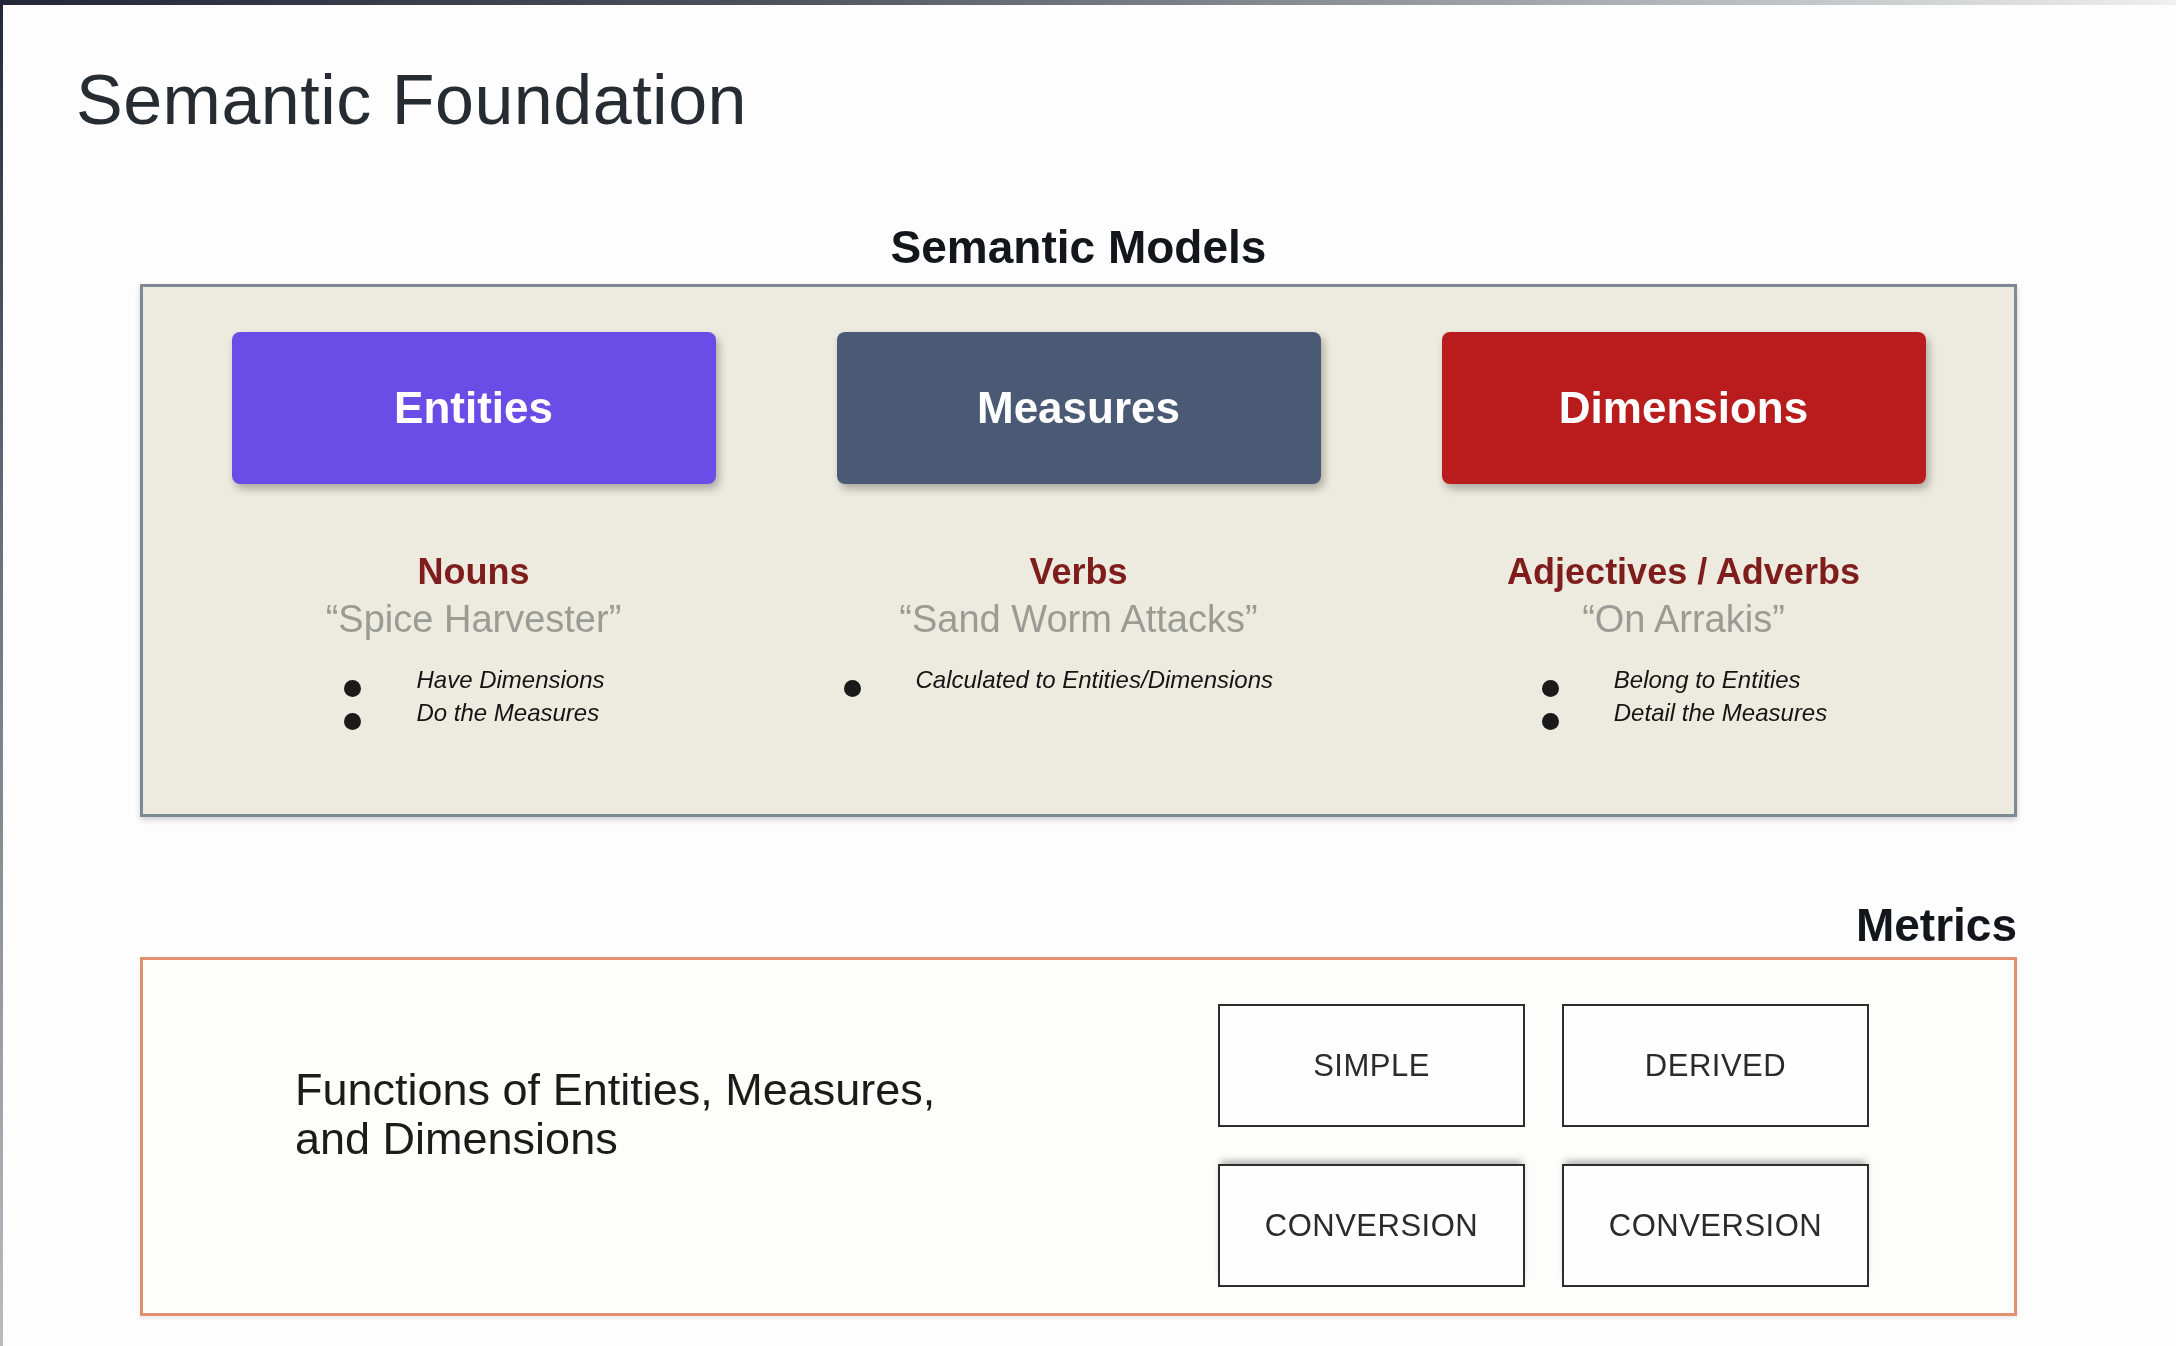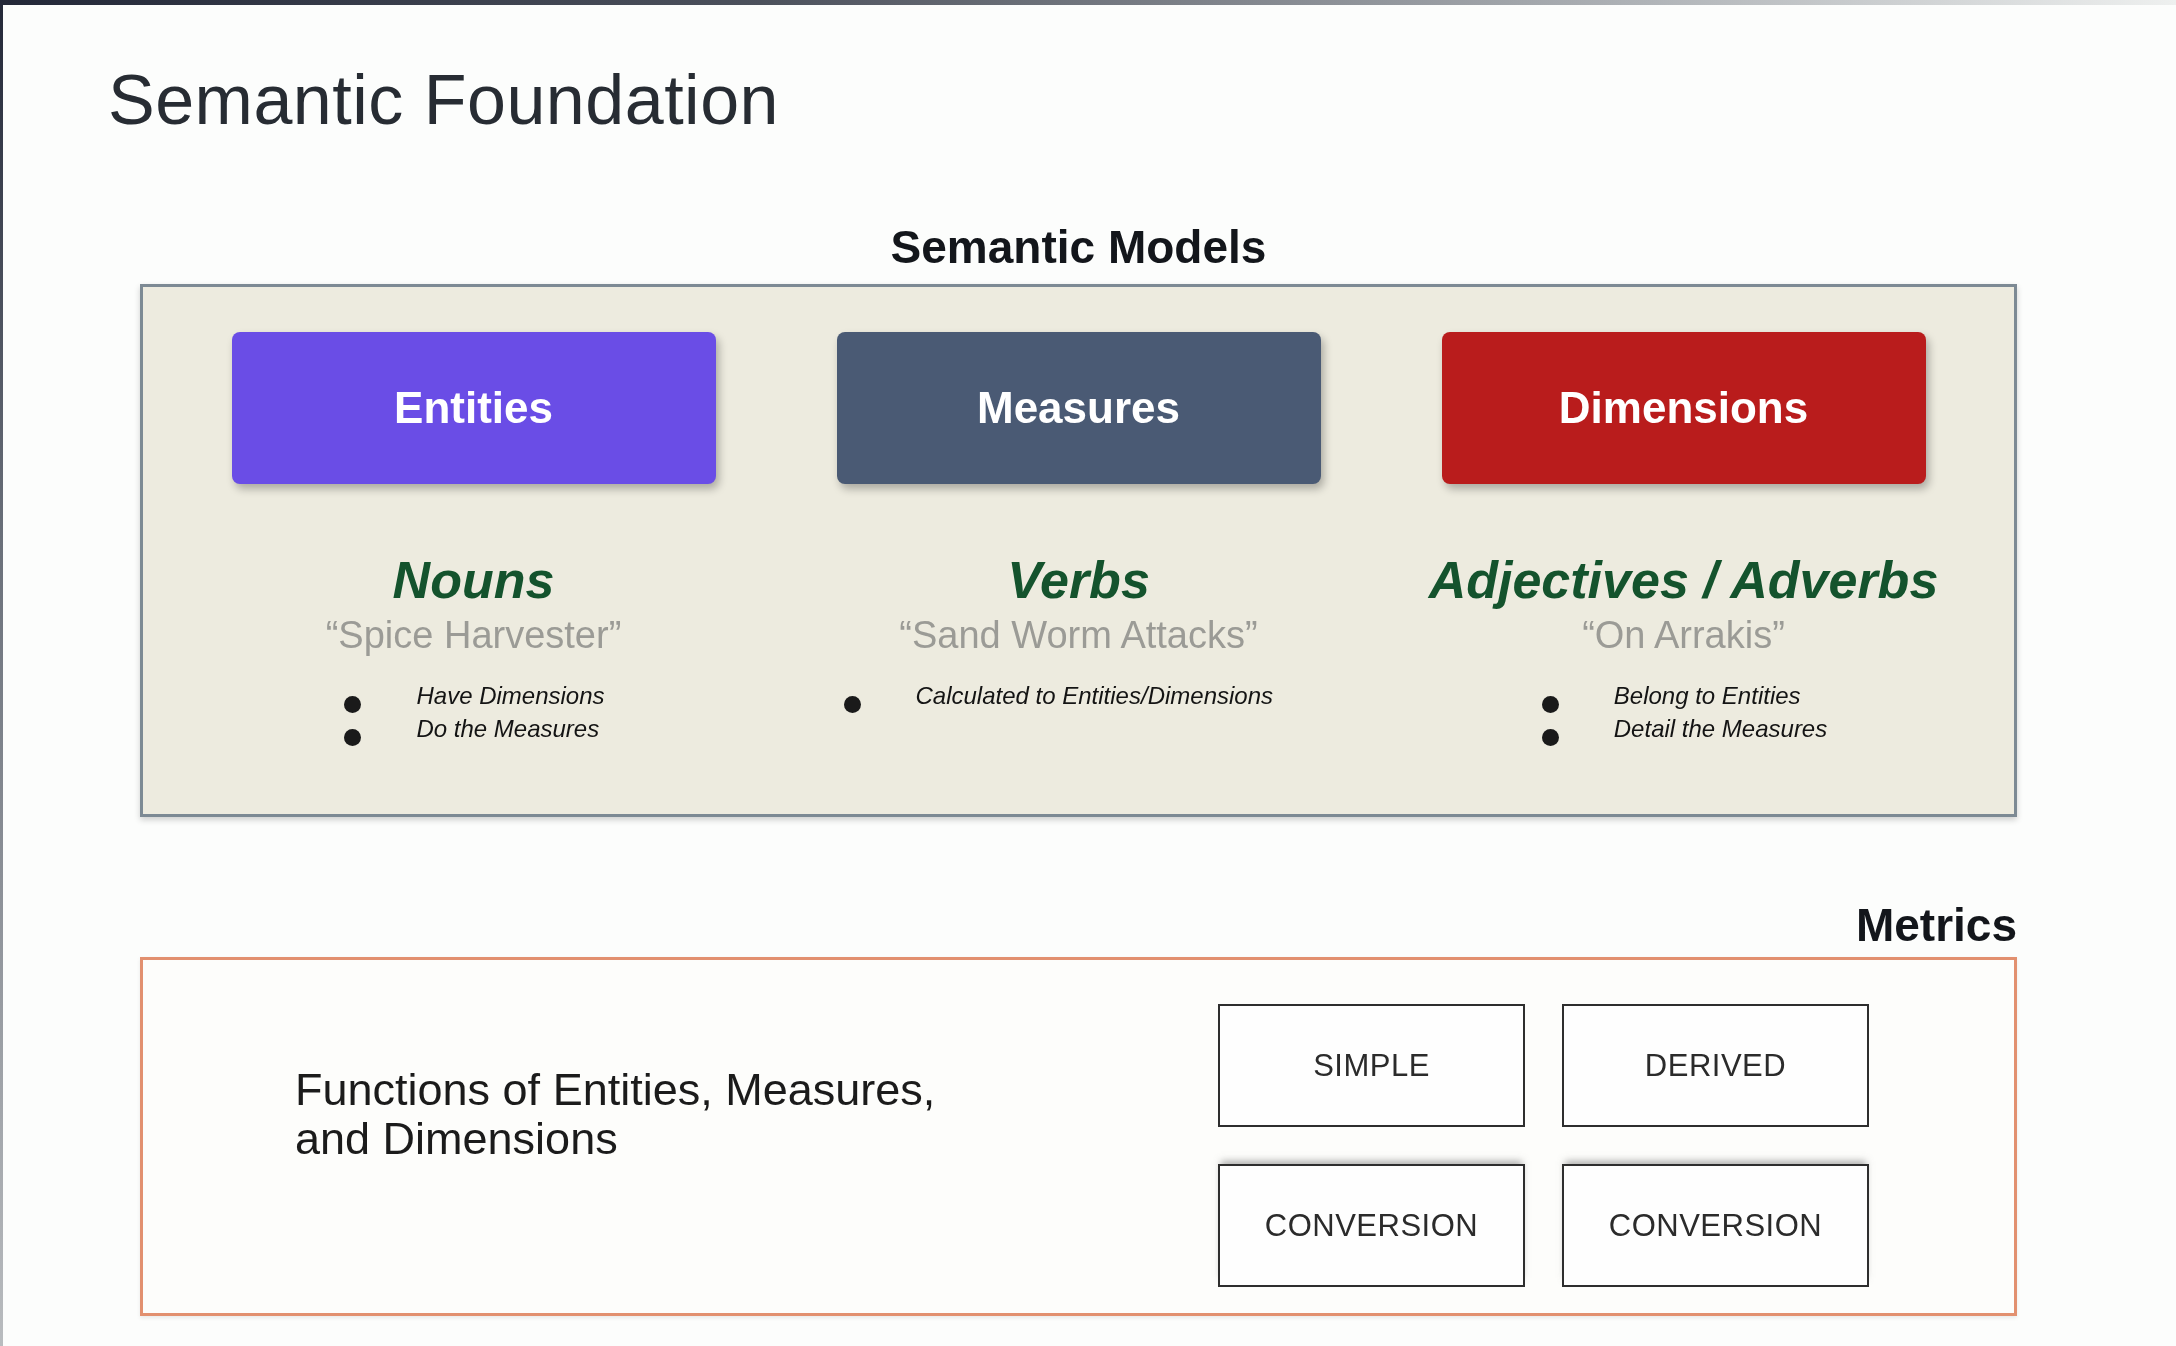--- a/index.html
+++ b/index.html
@@ -18,21 +18,20 @@
   }
   .frame-left {
     position: absolute; left: 0; top: 0; width: 3px; height: 100%;
     background: linear-gradient(180deg, #232838 0%, #6a707a 40%, #b9bcbf 100%);
   }
 
   .slide-title {
     position: absolute; left: 76px; top: 60px;
     font-size: 70px; font-weight: 400; color: #272c33;
     letter-spacing: 0.5px;
-    margin-left: 32px;
   }
 
   .section-heading {
     position: absolute; left: 140px; width: 1877px;
     text-align: center; font-weight: 700; color: #13161b;
     font-size: 46px;
   }
   .heading-models { top: 220px; }
   .heading-metrics { top: 898px; text-align: right; }
 
@@ -52,23 +51,22 @@
   .pill {
     margin-top: 45px;
     width: 484px; height: 152px;
     border-radius: 8px;
     display: flex; align-items: center; justify-content: center;
     color: #ffffff; font-weight: 700; font-size: 44px;
     box-shadow: 3px 5px 9px rgba(0,0,0,0.28);
   }
   .col-heading {
     margin-top: 70px;
-    font-size: 52px; font-weight: 700; color: #14532d;
+    font-size: 36px; font-weight: 700; color: #7f1d1d;
     line-height: 1.0;
-    font-style: italic;
   }
   .col-quote {
     margin-top: 8px;
     font-size: 38px; color: #9b9b96;
   }
   ul.bullets {
     margin-top: 26px;
     list-style: none;
     text-align: left;
     font-size: 24px; color: #141414;

